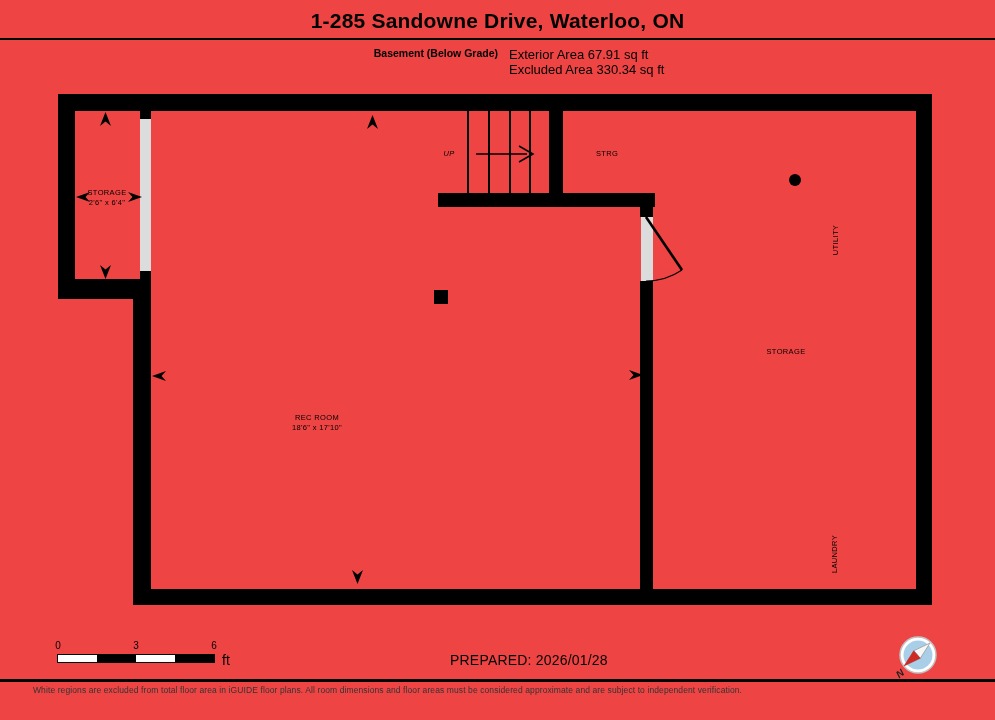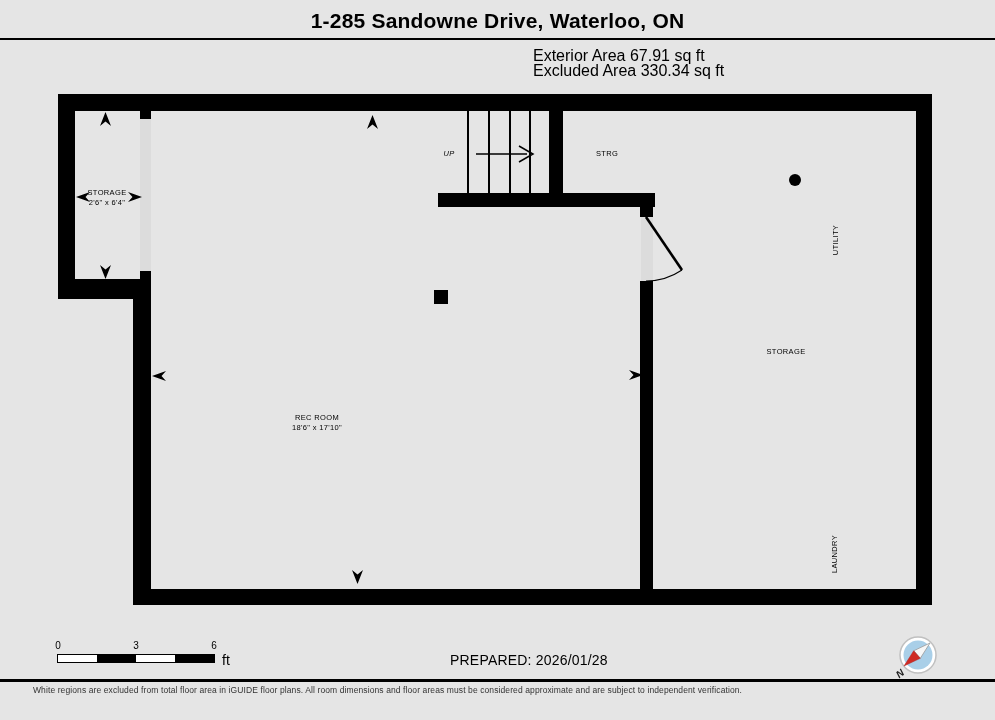--- a/index.html
+++ b/index.html
@@ -1,27 +1,27 @@
 <!DOCTYPE html>
 <html><head>
 <meta charset="utf-8">
 <style>
   html,body{margin:0;padding:0;background:#fff;}
   #canvas{
-    position:relative;width:995px;height:720px;background:#e5e5e5;overflow:hidden;
+    position:relative;width:995px;height:720px;background:#ef4444;overflow:hidden;
     font-family:"Liberation Sans", sans-serif;color:#000;
   }
   .wall{position:absolute;background:#000000;}
   .opening{position:absolute;background:#dcdcdc;}
   .page-title{position:absolute;left:0;top:9px;width:995px;text-align:center;
     font-size:21px;font-weight:bold;letter-spacing:.2px;}
   .rule{position:absolute;background:#000;}
   .floor-label{position:absolute;left:250px;top:47px;width:248px;text-align:right;
     font-size:10.5px;font-weight:bold;}
-  .area-line{position:absolute;left:509px;font-size:16px;margin-left:24px;}
+  .area-line{position:absolute;left:509px;font-size:13px;}
   .room-label{position:absolute;transform:translate(-50%,-50%);font-size:7.5px;
     letter-spacing:.35px;text-align:center;white-space:nowrap;line-height:10px;}
   .room-label.v{transform:translate(-50%,-50%) rotate(-90deg);}
   .arrow{position:absolute;background:#000;}
   .arrow.up{clip-path:polygon(50% 0%,100% 100%,50% 68%,0% 100%);}
   .arrow.down{clip-path:polygon(50% 100%,100% 0%,50% 32%,0% 0%);}
   .arrow.left{clip-path:polygon(0% 50%,100% 0%,68% 50%,100% 100%);}
   .arrow.right{clip-path:polygon(100% 50%,0% 0%,32% 50%,0% 100%);}
   .tread{position:absolute;top:0;bottom:0;width:2px;background:#000;}
   .dot{position:absolute;background:#000;border-radius:50%;}
@@ -36,20 +36,21 @@
   .disclaimer{position:absolute;left:33px;top:685px;font-size:8.5px;color:#333;letter-spacing:.1px;text-align:center;}
   .compass-n{font-size:10px;font-weight:bold;font-style:italic;fill:#222;}
 </style>
 </head>
 <body>
 
 <div id="canvas">
 
   <div class="page-title">1-285 Sandowne Drive, Waterloo, ON</div>
   <div class="rule" style="left:0;top:38px;width:995px;height:2px;"></div>
+  <div class="floor-label">Basement (Below Grade)</div>
   <div class="area-line" style="top:47px;">Exterior Area 67.91 sq ft</div>
   <div class="area-line" style="top:62px;">Excluded Area 330.34 sq ft</div>
 
   <div class="wall" style="left:58px;top:94px;width:874px;height:17px;"></div>
   <div class="wall" style="left:916px;top:94px;width:16px;height:511px;"></div>
   <div class="wall" style="left:133px;top:589px;width:799px;height:16px;"></div>
   <div class="wall" style="left:58px;top:94px;width:17px;height:205px;"></div>
   <div class="wall" style="left:58px;top:279px;width:93px;height:20px;"></div>
   <div class="wall" style="left:133px;top:279px;width:18px;height:326px;"></div>
   <div class="wall" style="left:549px;top:111px;width:14px;height:82px;"></div>

